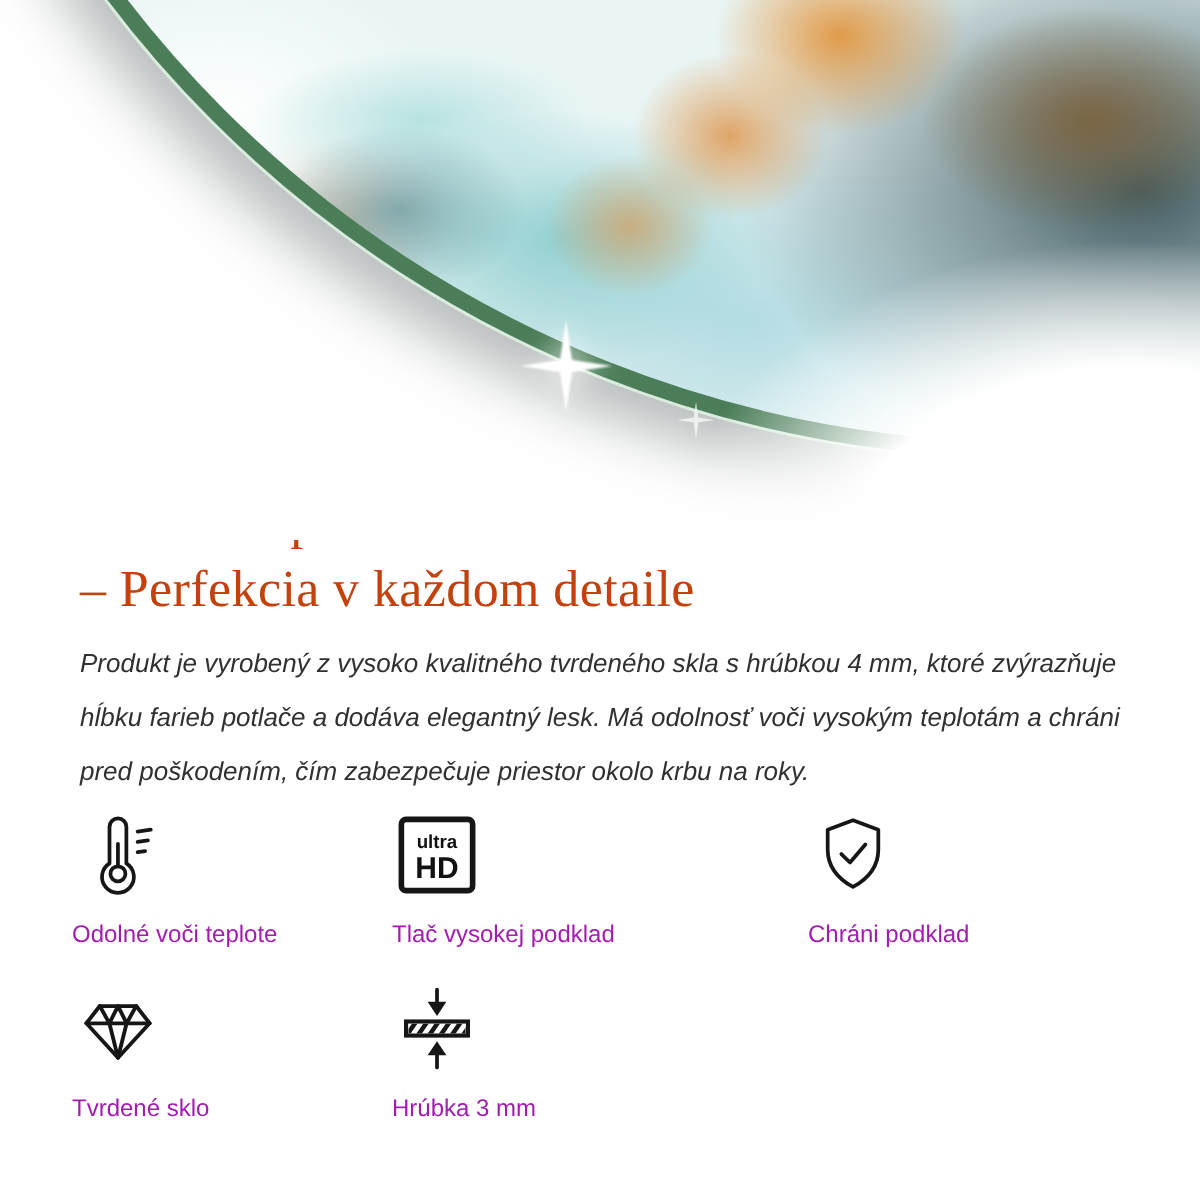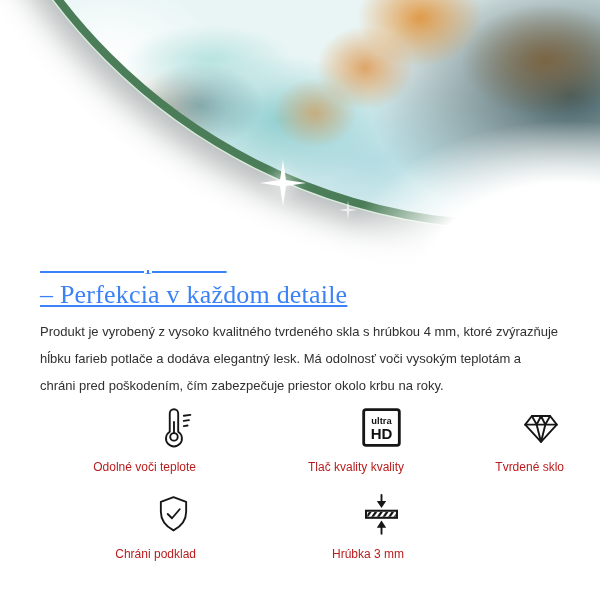--- a/index.html
+++ b/index.html
@@ -33,35 +33,35 @@
     position:absolute;inset:0;pointer-events:none;
     background:radial-gradient(310px 215px at 565px 280px, #ffffff 45%, rgba(255,255,255,0) 74%);
   }
   .sparkle{position:absolute;left:258px;top:158px;width:50px;height:50px;pointer-events:none;}
   .sparkle svg{filter:blur(0.4px) drop-shadow(0 0 7px rgba(255,255,255,0.95));}
   .sparkle-small{position:absolute;left:338px;top:200px;width:20px;height:20px;opacity:.7;pointer-events:none;}
   
   .content{padding:0 36px;}
   .title{
     font-family:"Liberation Serif",serif;font-weight:400;
-    font-size:26px;line-height:34px;color:#3b82f6;
-    margin:-26px 4px 0 4px;letter-spacing:0.2px;text-decoration:underline;
+    font-size:26px;line-height:34px;color:#c2410c;
+    margin:-26px 4px 0 4px;letter-spacing:0.2px;
   }
   .description{
     font-size:13px;line-height:27px;color:#303030;
-    margin:6px 4px 0 4px;max-width:524px;
+    margin:6px 4px 0 4px;max-width:524px;font-style:italic;
   }
   
   .features{
     display:grid;grid-template-columns:160px 1fr 160px;
     row-gap:18px;margin-top:6px;text-align:center;
   }
-  .feature{display:flex;flex-direction:column;align-items:flex-end;}
+  .feature{display:flex;flex-direction:column;align-items:flex-start;}
   .feature .icon{height:45px;display:flex;align-items:center;justify-content:center;}
-  .feature .label{margin-top:10px;font-size:12px;line-height:14px;color:#b91c1c;}
+  .feature .label{margin-top:10px;font-size:12px;line-height:14px;color:#a21caf;}
   .icon svg{display:block;}
   .stroke{fill:none;stroke:#161616;stroke-width:2;stroke-linecap:round;stroke-linejoin:round;}
   .fillb{fill:#161616;stroke:none;}
   .hdtext{font-family:"Liberation Sans",sans-serif;fill:#111;}
 </style>
 </head>
 <body>
 
 <div class="hero">
   <div class="disc"></div>
@@ -104,43 +104,43 @@
     </div>
 
     <div class="feature">
       <div class="icon">
         <svg viewBox="0 0 48 48" width="45" height="45">
           <rect x="5" y="5" width="38" height="38" rx="2.5" fill="none" stroke="#161616" stroke-width="3"></rect>
           <text class="hdtext" x="24" y="20" font-size="10" font-weight="600" text-anchor="middle">ultra</text>
           <text class="hdtext" x="24" y="36" font-size="16" font-weight="800" text-anchor="middle">HD</text>
         </svg>
       </div>
-      <div class="label">Tlač kvality kvality</div>
+      <div class="label">Tlač vysokej podklad</div>
+    </div>
+
+    <div class="feature">
+      <div class="icon">
+        <svg viewBox="0 0 48 48" width="45" height="45">
+          <path class="stroke" stroke-width="2.2" d="M24 5.5 L37.5 10.5 V21 C37.5 30.5 32 36.6 24 41 C16 36.6 10.5 30.5 10.5 21 V10.5 Z"></path>
+          <path class="stroke" stroke-width="2.4" d="M17.8 23.5 L22.4 28 L30.6 18.4"></path>
+        </svg>
+      </div>
+      <div class="label">Chráni podklad</div>
     </div>
 
     <div class="feature">
       <div class="icon">
         <svg viewBox="0 0 48 48" width="46" height="46">
           <path class="stroke" d="M14.5 11.5 H33.5 L40.5 20.5 L24 38.5 L7.5 20.5 Z"></path>
           <line class="stroke" x1="7.5" y1="20.5" x2="40.5" y2="20.5"></line>
           <path class="stroke" d="M14.5 11.5 L19.5 20.5 L24 11.5 L28.5 20.5 L33.5 11.5"></path>
           <path class="stroke" d="M19.5 20.5 L24 38.5 L28.5 20.5"></path>
         </svg>
       </div>
       <div class="label">Tvrdené sklo</div>
-    </div>
-
-    <div class="feature">
-      <div class="icon">
-        <svg viewBox="0 0 48 48" width="45" height="45">
-          <path class="stroke" stroke-width="2.2" d="M24 5.5 L37.5 10.5 V21 C37.5 30.5 32 36.6 24 41 C16 36.6 10.5 30.5 10.5 21 V10.5 Z"></path>
-          <path class="stroke" stroke-width="2.4" d="M17.8 23.5 L22.4 28 L30.6 18.4"></path>
-        </svg>
-      </div>
-      <div class="label">Chráni podklad</div>
     </div>
 
 
     <div class="feature">
       <div class="icon">
         <svg viewBox="0 0 48 48" width="45" height="45">
           <line class="stroke" stroke-width="2.5" x1="24" y1="3" x2="24" y2="10"></line>
           <path class="fillb" d="M24 17 L19 9.5 H29 Z"></path>
           <rect x="7.5" y="20" width="33" height="7.5" fill="none" stroke="#161616" stroke-width="2.2"></rect>
           <defs>

